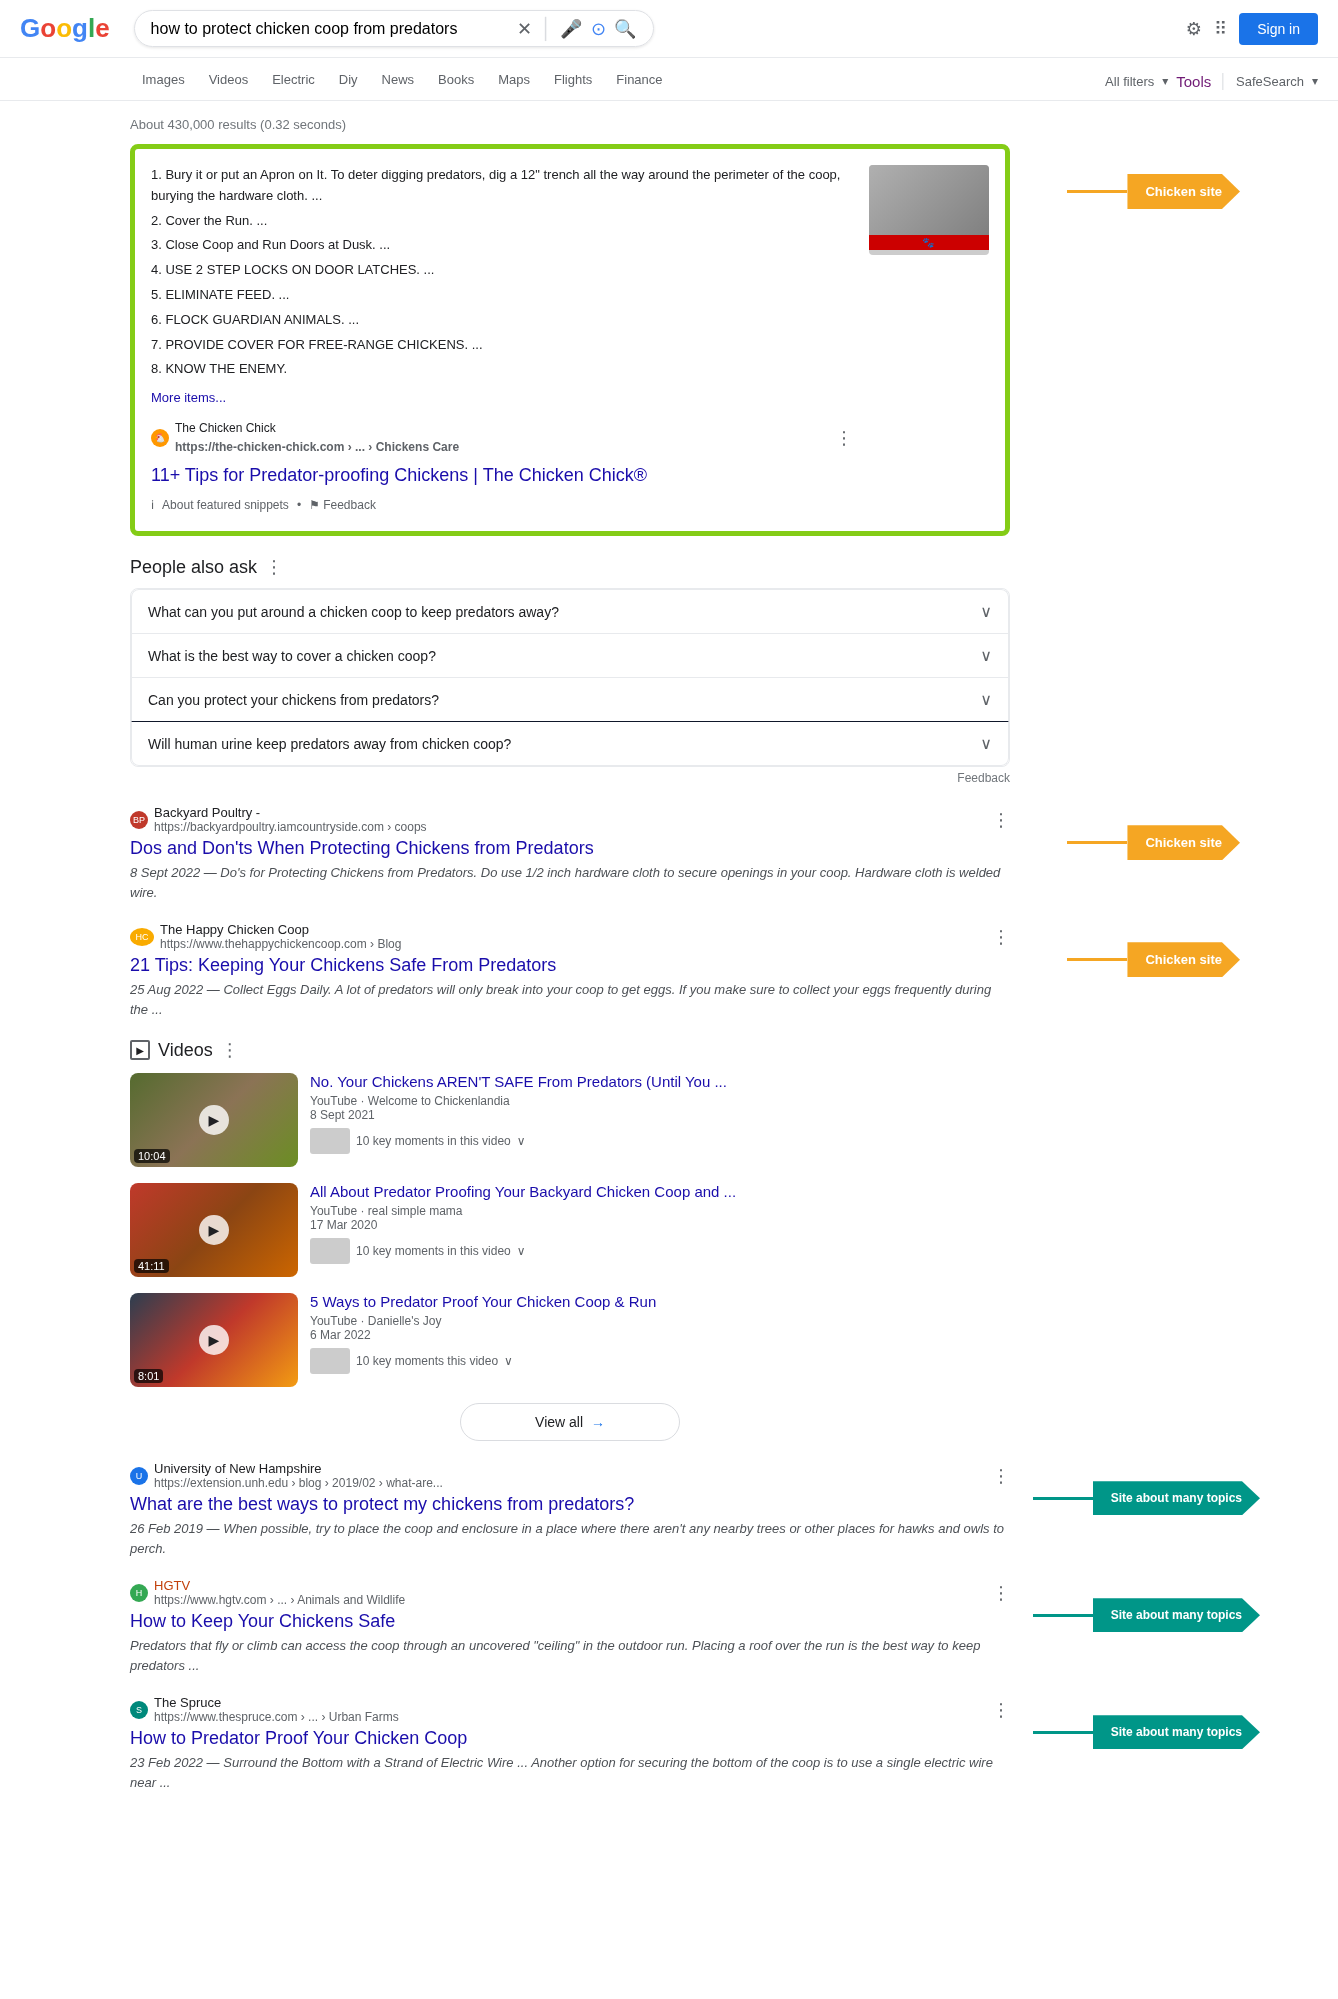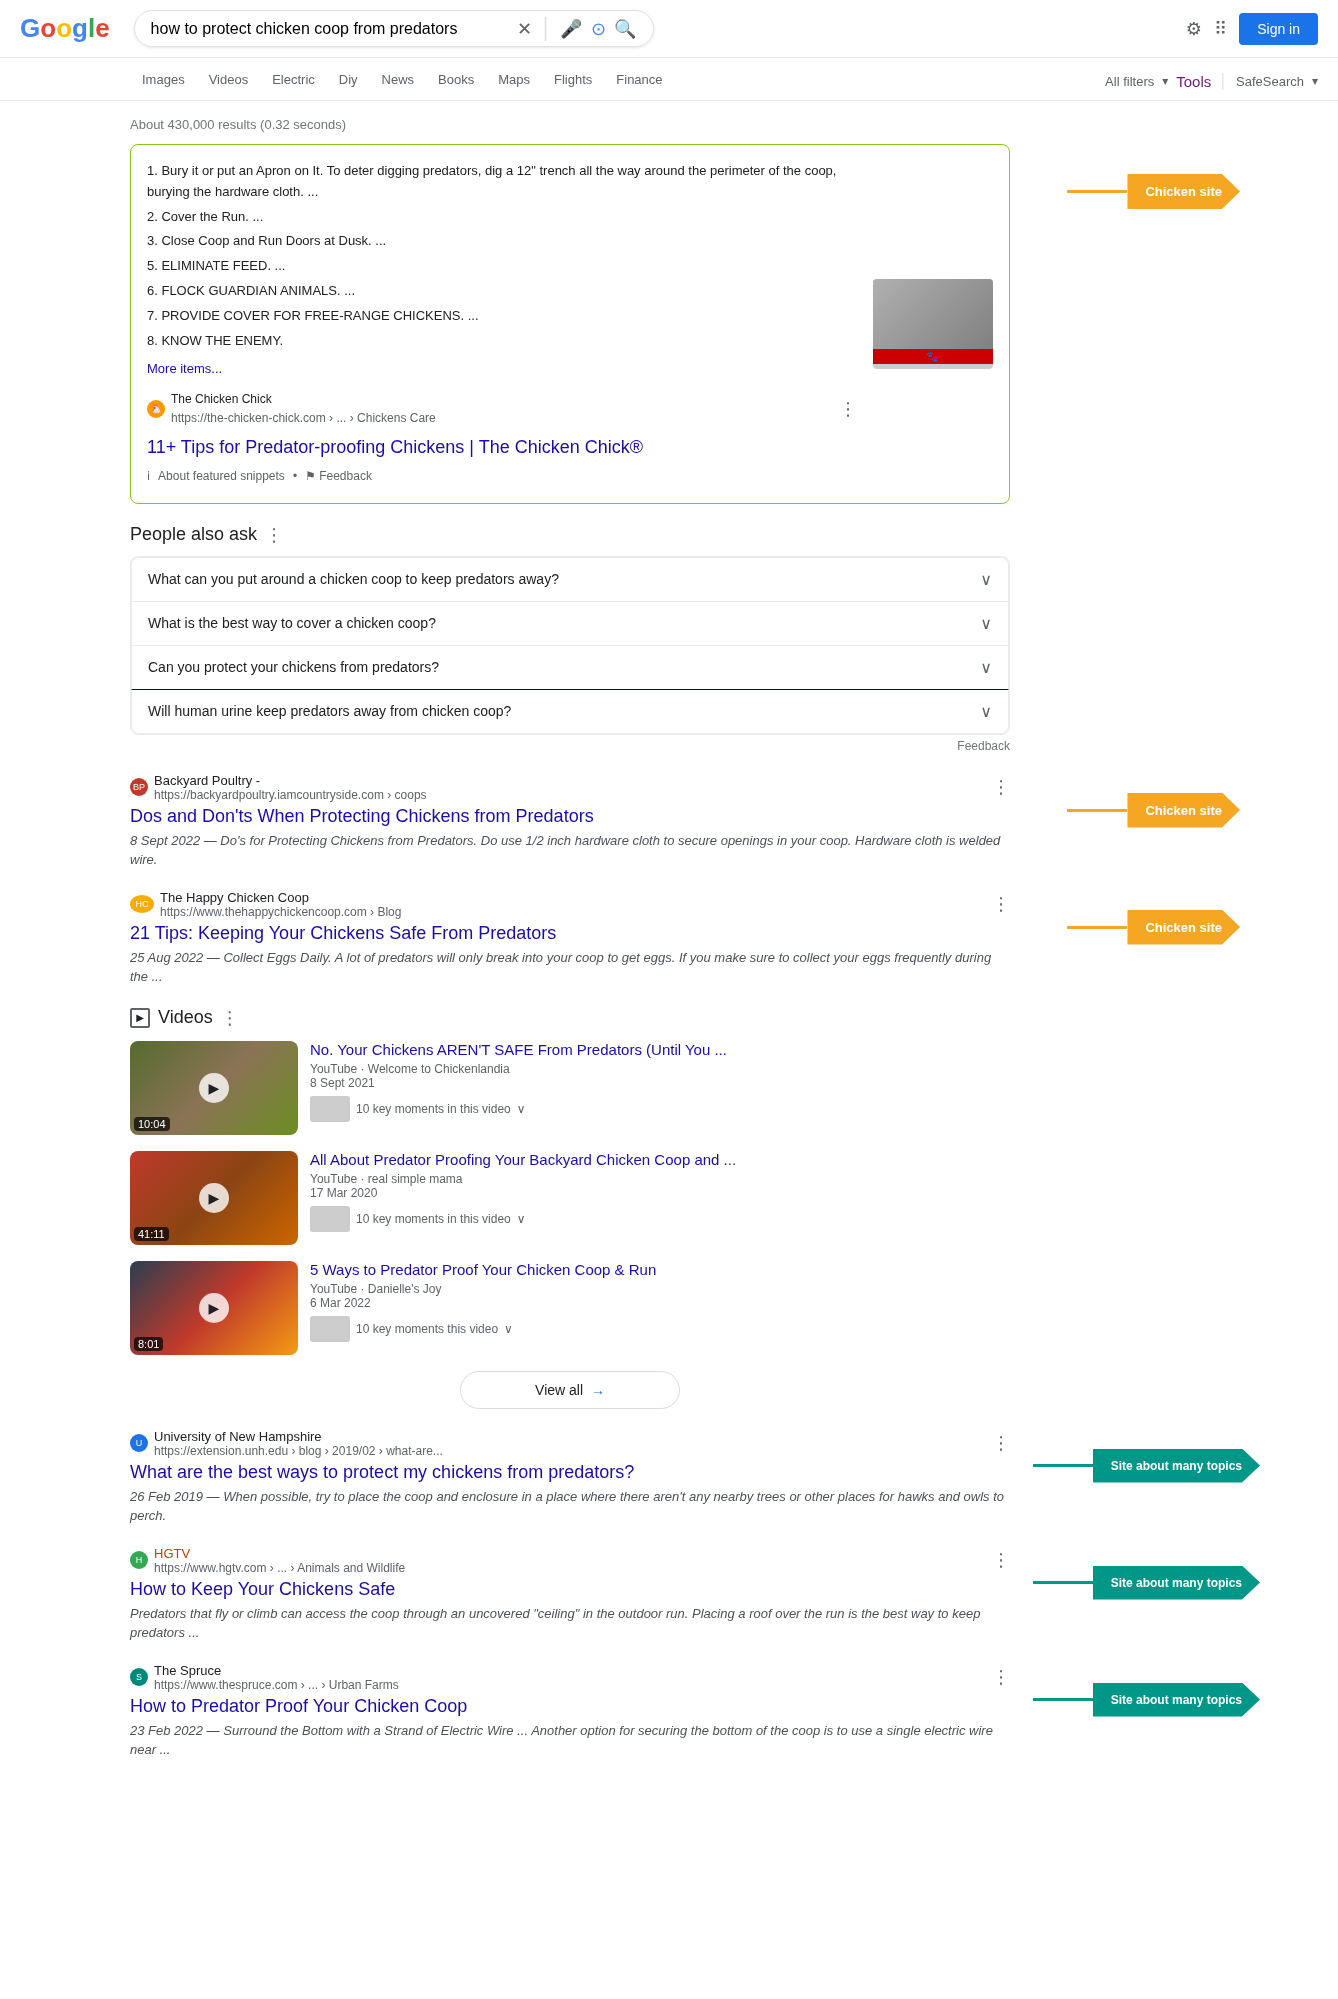--- a/index.html
+++ b/index.html
@@ -28,31 +28,31 @@
     .all-filters { font-size: 13px; color: #5f6368; cursor: pointer; }
     .tools-btn { font-size: 15px; color: #701a75; cursor: pointer; }
     .safesearch { font-size: 13px; color: #5f6368; cursor: pointer; }
 
     
     .main { display: flex; padding: 16px 0 0 130px; }
 
     .results-count { font-size: 13px; color: #70757a; margin-bottom: 12px; }
 
     
-    .featured-snippet { border: 1px solid #84cc16; border-radius: 8px; padding: 16px; margin-bottom: 16px; display: flex; gap: 16px; position: relative; align-items: center; }
+    .featured-snippet { border: 5px solid #84cc16; border-radius: 8px; padding: 16px; margin-bottom: 16px; display: flex; gap: 16px; position: relative; }
     .featured-text { flex: 1; font-size: 14px; line-height: 1.6; }
     .featured-list { list-style: none; padding: 0; }
     .featured-list li { margin-bottom: 4px; font-size: 13px; }
     .featured-img { width: 120px; height: 90px; background: #ccc; border-radius: 4px; overflow: hidden; flex-shrink: 0; }
     .featured-img-inner { width: 100%; height: 70px; background: linear-gradient(135deg, #b0b0b0 0%, #808080 100%); }
     .featured-img-label { background: #cc0000; color: #fff; font-size: 10px; text-align: center; padding: 2px; }
     .more-items { color: #1a0dab; font-size: 13px; cursor: pointer; margin-top: 8px; display: block; }
     .source-site { display: flex; align-items: center; gap: 6px; margin-top: 10px; }
     .source-name { font-size: 12px; color: #202124; }
-    .source-url { font-size: 12px; color: #5f6368; }
+    .source-url { font-size: 12px; color: #5f6368; font-weight: bold; }
     .result-title { font-size: 18px; color: #1a0dab; cursor: pointer; text-decoration: none; display: block; margin: 4px 0; }
     .featured-meta { display: flex; align-items: center; gap: 8px; font-size: 12px; color: #5f6368; margin-top: 6px; }
 
     
     .paa-section { margin-bottom: 20px; }
     .paa-title { font-size: 18px; font-weight: normal; margin-bottom: 10px; display: flex; align-items: center; gap: 8px; }
     .paa-item { border: 1px solid #e8eaed; border-bottom: none; padding: 12px 16px; display: flex; justify-content: space-between; align-items: center; cursor: pointer; font-size: 14px; }
     .paa-item:first-of-type { border-radius: 8px 8px 0 0; }
     .paa-item:last-child { border-bottom: 1px solid #e8eaed; border-radius: 0 0 8px 8px; }
     .paa-chevron { color: #5f6368; font-size: 16px; }
@@ -133,20 +133,21 @@
 
     <div class="results-count">About 430,000 results (0.32 seconds)</div>
 
     <div style="position: relative; margin-bottom: 20px;">
       <div class="featured-snippet">
         <div class="featured-text">
           <ul class="featured-list">
             <li>1. Bury it or put an Apron on It. To deter digging predators, dig a 12" trench all the way around the perimeter of the coop, burying the hardware cloth. ...</li>
             <li>2. Cover the Run. ...</li>
             <li>3. Close Coop and Run Doors at Dusk. ...</li>
+            <li>4. USE 2 STEP LOCKS ON DOOR LATCHES. ...</li>
             <li>5. ELIMINATE FEED. ...</li>
             <li>6. FLOCK GUARDIAN ANIMALS. ...</li>
             <li>7. PROVIDE COVER FOR FREE-RANGE CHICKENS. ...</li>
             <li>8. KNOW THE ENEMY.</li>
           </ul>
           <a class="more-items">More items...</a>
           <div class="source-site">
             <span class="org-icon-chicken">🐔</span>
             <div>
               <div class="source-name">The Chicken Chick</div>

